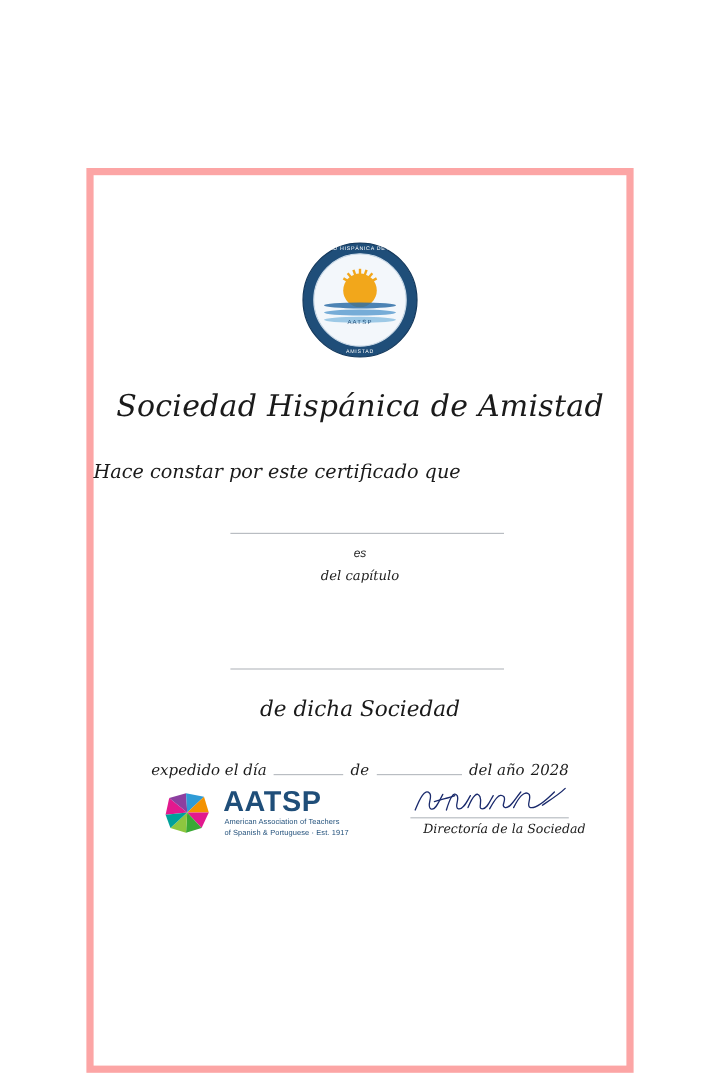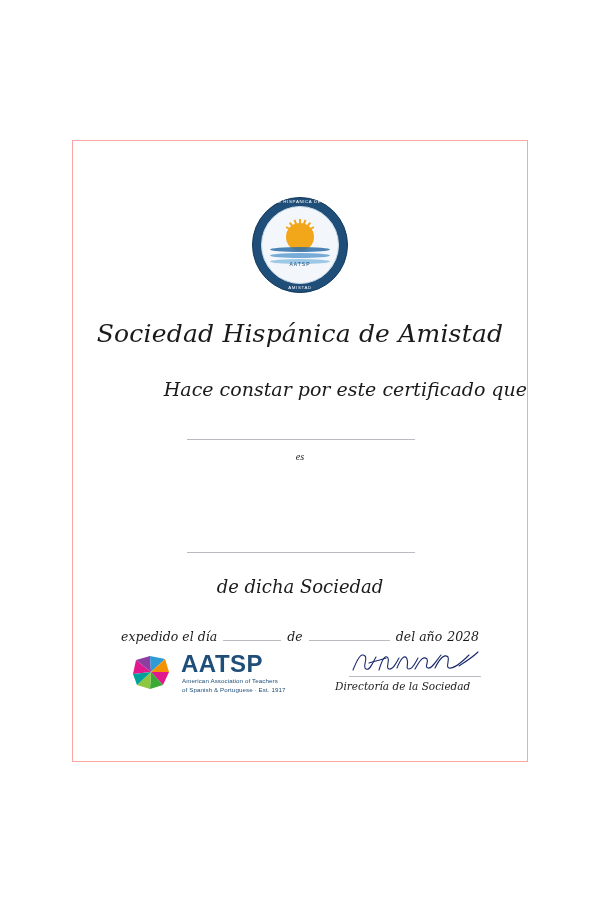--- a/index.html
+++ b/index.html
@@ -21,22 +21,22 @@
     height: 900px;
     background: #ffffff;
   }
 
   
   .certificate {
     position: absolute;
     left: 72px;
     top: 140px;
     width: 456px;
-    height: 622px;
-    border: 1px solid #fca5a5;
+    height: 754px;
+    border: 6px solid #fca5a5;
     background: #ffffff;
     box-sizing: border-box;
   }
 
   
   .seal-wrap {
     position: absolute;
     left: 0;
     right: 0;
     top: 56px;
@@ -156,24 +156,24 @@
     font-size: 25px;
     color: #1a1a1a;
     letter-spacing: .2px;
   }
 
   .statement {
     position: absolute;
     left: 0;
     right: 0;
     top: 237px;
-    text-align: right;
-    font-family: "DejaVu Serif", serif;
-    font-style: italic;
-    font-size: 19px;
+    text-align: left;
+    font-family: "DejaVu Serif", serif;
+    font-style: italic;
+    font-size: 16px;
     color: #1a1a1a;
   }
 
   .rule {
     position: absolute;
     height: 0;
     border-top: 1px solid #b9bdc2;
   }
   .rule.name-rule {
     left: 114px;
@@ -187,21 +187,21 @@
   }
 
   .honor-block {
     position: absolute;
     left: 0;
     right: 0;
     top: 311px;
     text-align: center;
   }
   .honor-es {
-    font-family: Liberation Serif, serif;
+    font-family: Liberation Sans, sans-serif;
     font-style: italic;
     font-size: 10px;
     color: #222222;
     line-height: 1;
     text-align: center;
   }
   .honor-title {
     font-family: "DejaVu Serif", serif;
     font-style: italic;
     font-size: 21px;
@@ -292,24 +292,24 @@
     top: 40px;
     font-family: "Liberation Sans", sans-serif;
     font-size: 6.2px;
     color: #1f4e79;
     letter-spacing: .1px;
   }
 
   
   .signature-block {
     position: absolute;
-    left: 262px;
+    left: 250px;
     top: 505px;
     width: 160px;
-    text-align: left;
+    text-align: right;
   }
   .signature-svg {
     display: block;
     margin: 0 auto;
   }
   .signature-rule {
     width: 132px;
     margin: 0 auto;
     border-top: 1px solid #b9bdc2;
   }
@@ -355,20 +355,21 @@
     </div>
 
     <div class="society-name">Sociedad Hispánica de Amistad</div>
 
     <div class="statement">Hace constar por este certificado que</div>
 
     <div class="rule name-rule"></div>
 
     <div class="honor-block">
       <div class="honor-es">es</div>
+      <div class="honor-sub">del capítulo</div>
     </div>
 
     <div class="rule chapter-rule"></div>
 
     <div class="society-of">de dicha Sociedad</div>
 
     <div class="issued-line">
       <span>expedido el día</span>
       <span class="fill short"></span>
       <span>de</span>

